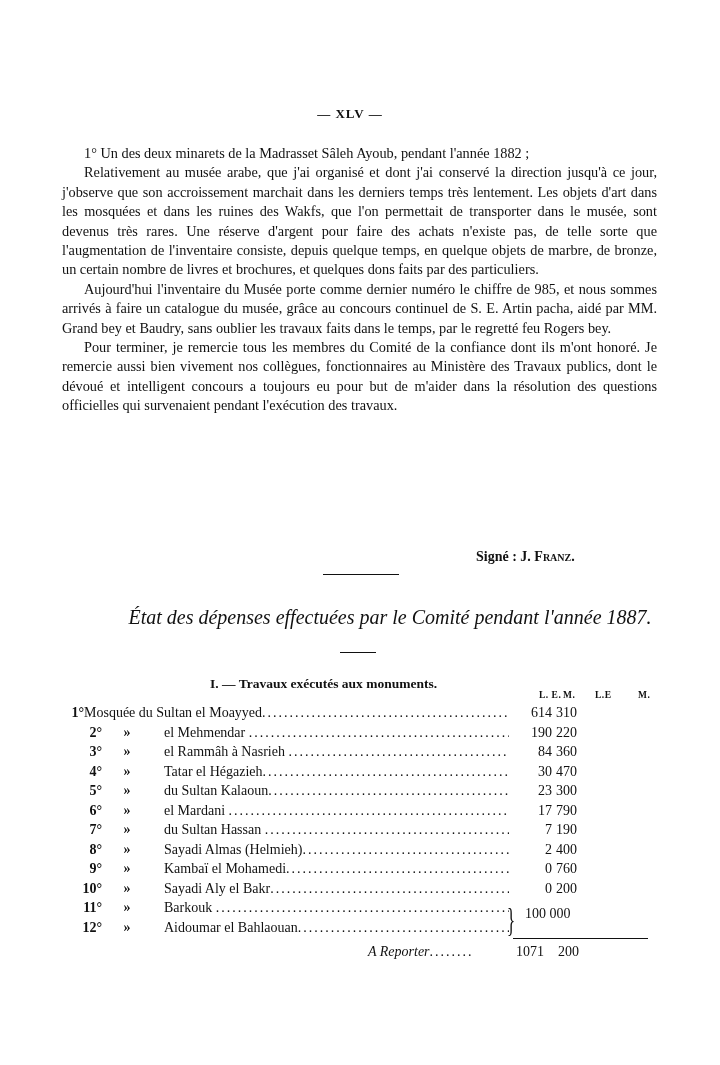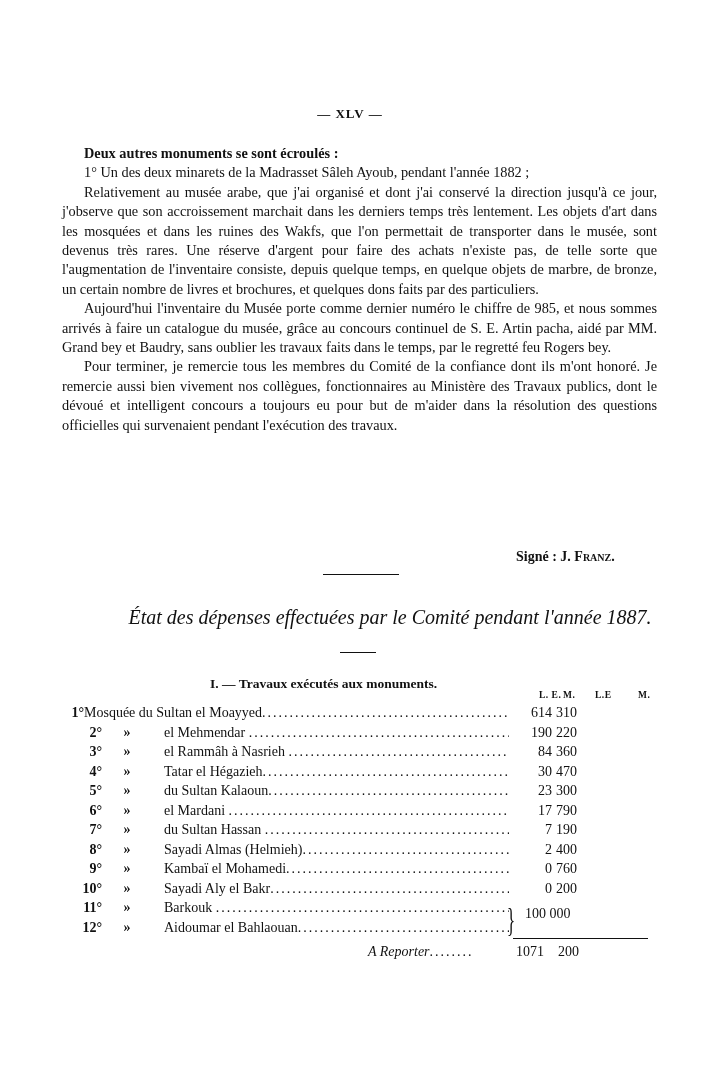--- a/index.html
+++ b/index.html
@@ -14,21 +14,21 @@
   }
   .body-text {
     position: absolute; top: 144px; left: 62px; width: 595px;
     font-size: 14.3px; line-height: 19.4px; text-align: justify;
   }
   .body-text p { margin: 0; }
   .body-text p.indent { text-indent: 22px; }
   .body-text p.lead { font-weight: bold; }
   .signature {
     position: absolute; top: 549px; left: 476px;
-    font-size: 14px; font-weight: bold; margin-left: 40px;
+    font-size: 14px; font-weight: bold;
   }
   .signature .sc { font-variant: small-caps; }
   .rule { position: absolute; height: 0; border-top: 1.6px solid #111; }
   .rule-1 { top: 574px; left: 323px; width: 76px; }
   .rule-2 { top: 652px; left: 340px; width: 36px; }
   .section-title {
     position: absolute; top: 606px; left: 0; width: 720px; text-align: center;
     font-size: 20px; font-style: italic; padding-left: 30px;
   }
   .subsection-title {
@@ -60,21 +60,20 @@
   .total-row .dots { letter-spacing: 2px; }
   .total-row .le { position: absolute; left: 148px; }
   .total-row .m { position: absolute; left: 190px; }
 </style>
 </head>
 <body>
 
 <div class="page-number">— XLV —</div>
 
 <div class="body-text">
-  <p class="indent lead">Deux autres monuments se sont écroulés :</p>
   <p class="indent">1° Un des deux minarets de la Madrasset Sâleh Ayoub, pendant l'année 1882 ;</p>
   <p class="indent">Relativement au musée arabe, que j'ai organisé et dont j'ai conservé la direction jusqu'à ce jour, j'observe que son accroissement marchait dans les derniers temps très lentement. Les objets d'art dans les mosquées et dans les ruines des Wakfs, que l'on permettait de transporter dans le musée, sont devenus très rares. Une réserve d'argent pour faire des achats n'existe pas, de telle sorte que l'augmentation de l'inventaire consiste, depuis quelque temps, en quelque objets de marbre, de bronze, un certain nombre de livres et brochures, et quelques dons faits par des particuliers.</p>
   <p class="indent">Aujourd'hui l'inventaire du Musée porte comme dernier numéro le chiffre de 985, et nous sommes arrivés à faire un catalogue du musée, grâce au concours continuel de S. E. Artin pacha, aidé par MM. Grand bey et Baudry, sans oublier les travaux faits dans le temps, par le regretté feu Rogers bey.</p>
   <p class="indent">Pour terminer, je remercie tous les membres du Comité de la confiance dont ils m'ont honoré. Je remercie aussi bien vivement nos collègues, fonctionnaires au Ministère des Travaux publics, dont le dévoué et intelligent concours a toujours eu pour but de m'aider dans la résolution des questions officielles qui survenaient pendant l'exécution des travaux.</p>
 </div>
 
 <div class="signature">
   <span>Signé : J. </span><span class="sc">Franz.</span>
 </div>
 

